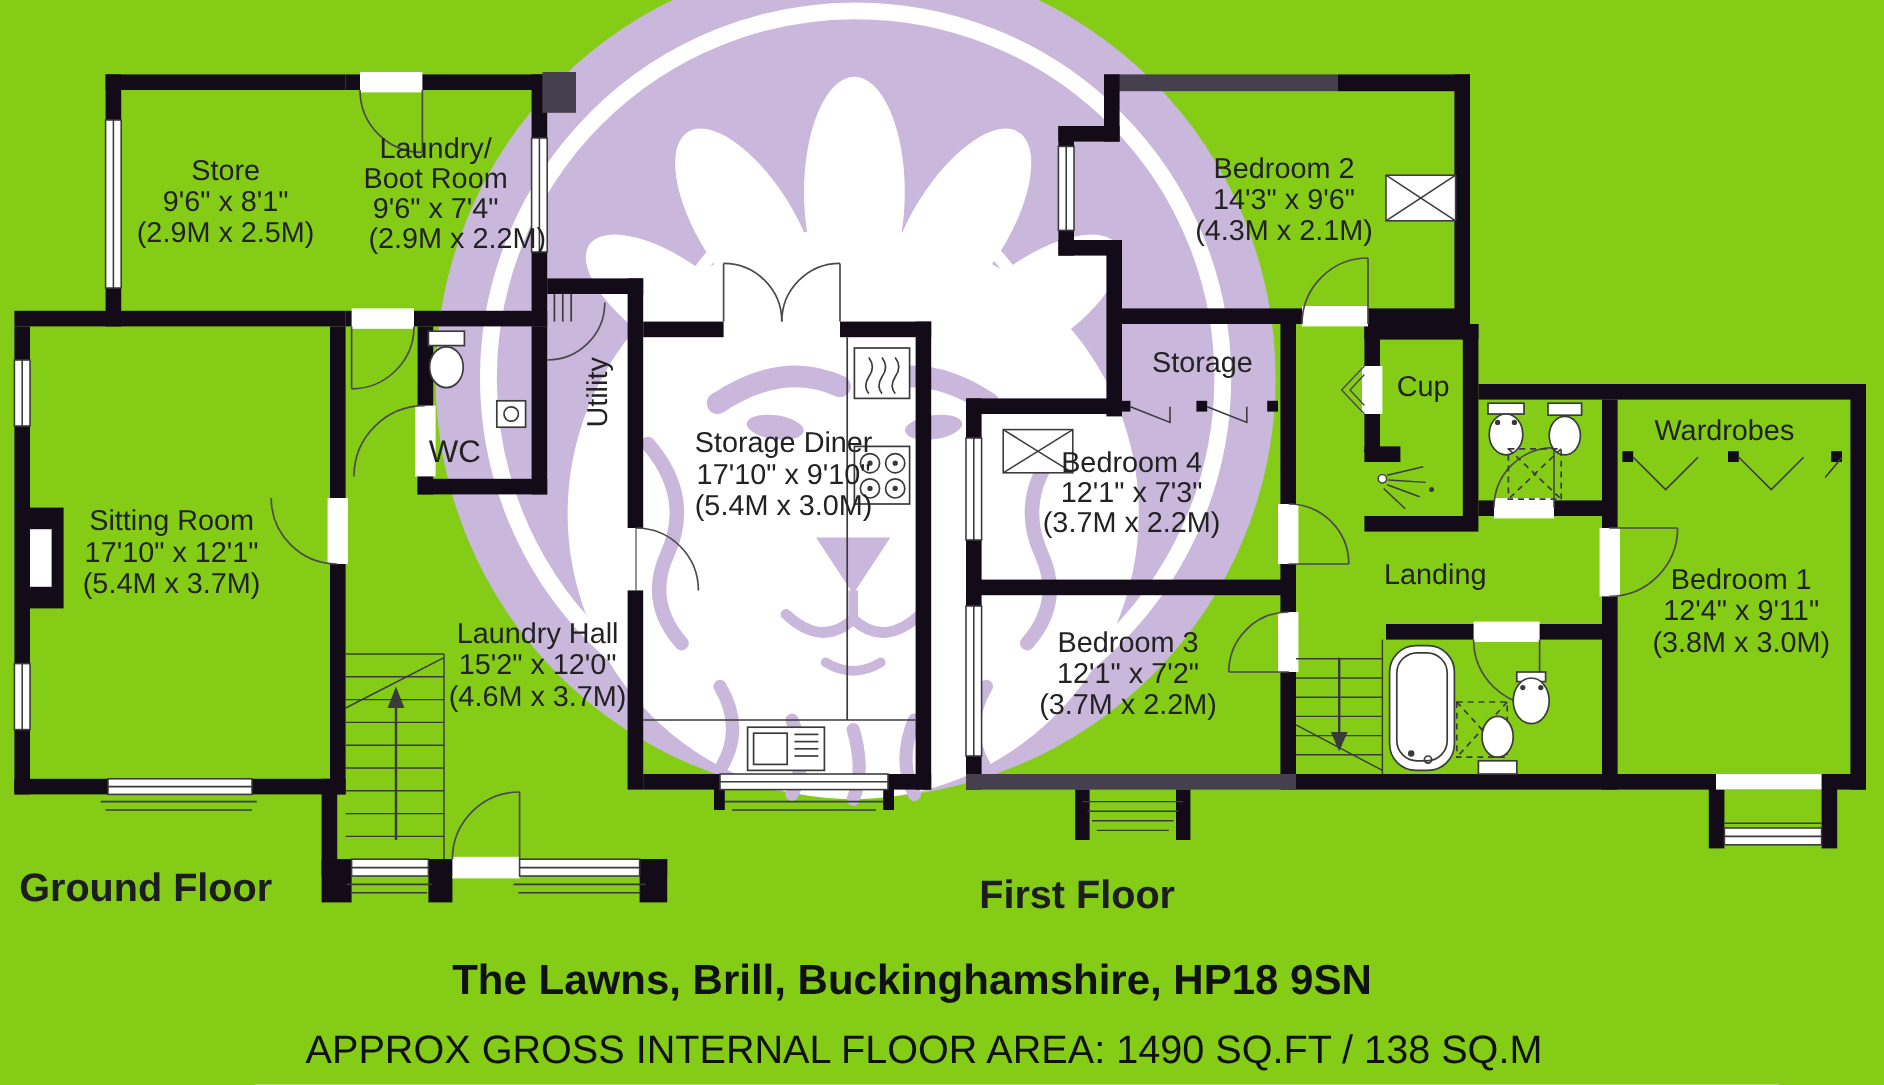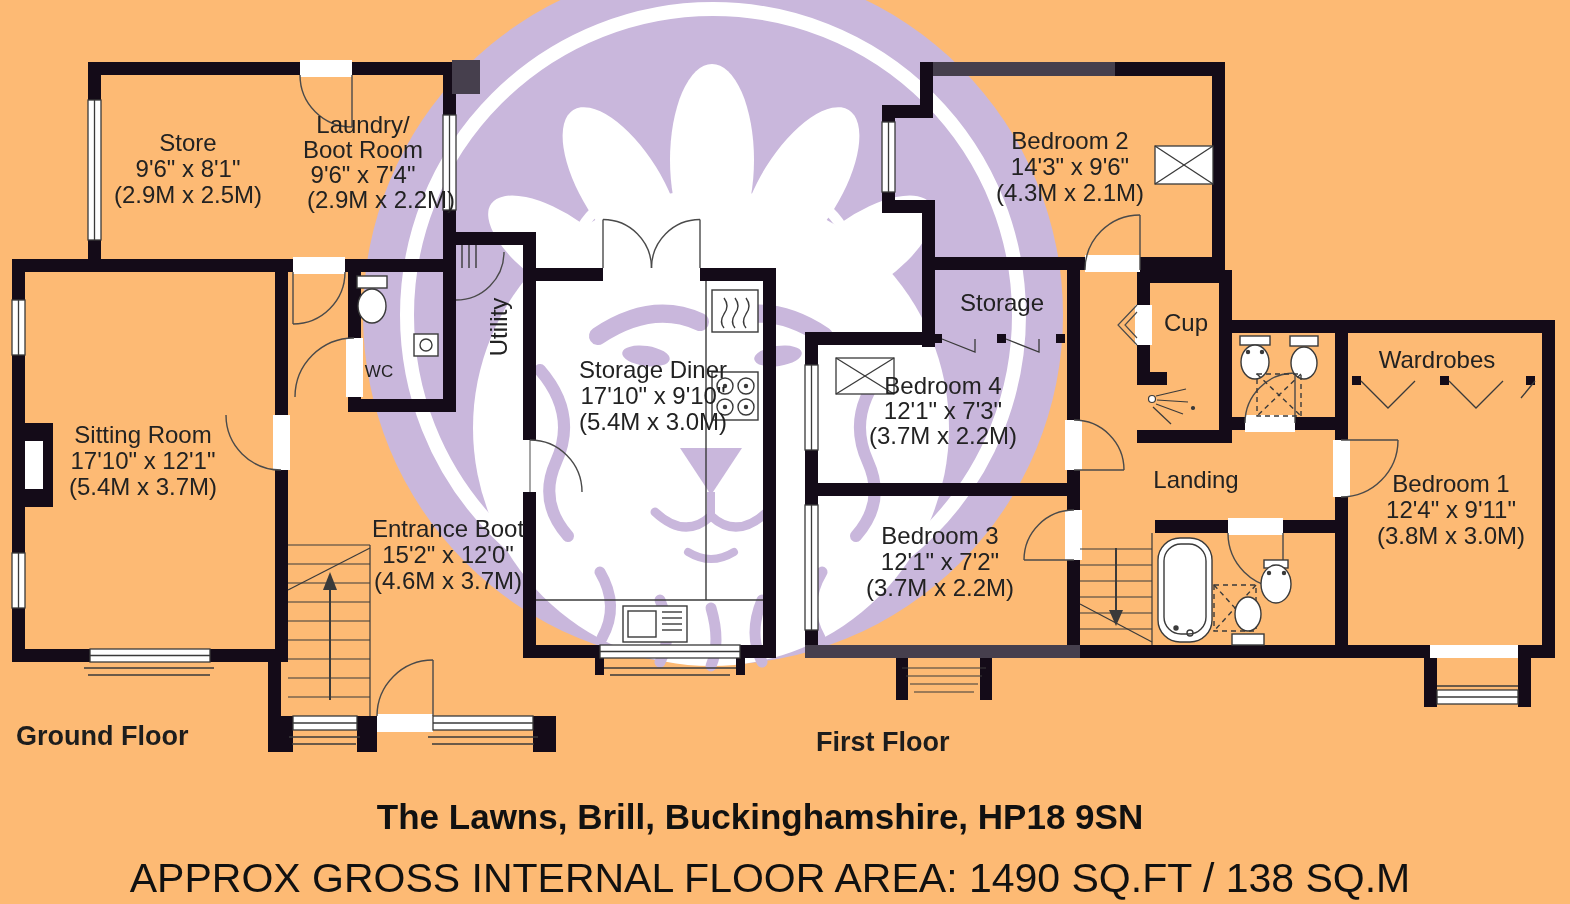--- a/index.html
+++ b/index.html
@@ -1,25 +1,25 @@
 <!DOCTYPE html>
 <html><head>
 <meta charset="utf-8">
 <style>
   html,body{margin:0;padding:0;background:#ffffff;}
-  #stage{position:relative;width:1570px;height:904px;background:#fdba74;overflow:hidden;
+  #stage{position:relative;width:1570px;height:904px;background:#84cc16;overflow:hidden;
          font-family:"Liberation Sans",sans-serif;}
   #plan-svg{position:absolute;left:0;top:0;}
   .lbl{position:absolute;transform:translateX(-50%);font-size:24px;color:#222222;
        white-space:nowrap;line-height:1;}
-  .lbl.big{font-size:17px;}
-  .lbl.floor{font-weight:bold;font-size:27px;transform:none;color:#1d1d1d;}
+  .lbl.big{font-size:26px;}
+  .lbl.floor{font-weight:bold;font-size:33px;transform:none;color:#1d1d1d;}
   .lbl.rot{transform:translate(-50%,-50%) rotate(-90deg);}
   .lbl.addr{font-weight:bold;font-size:35px;color:#111;}
-  .lbl.area{font-size:41px;color:#111;}
+  .lbl.area{font-size:33px;color:#111;}
 </style>
 </head>
 <body>
 
 <div id="stage">
 
 <svg id="plan-svg" width="1570" height="904" viewBox="0 0 1570 904">
 
   <g>
     <circle cx="713" cy="315" r="350" fill="#c9b7dc"></circle>
@@ -410,21 +410,21 @@
   <div class="lbl rot" style="left:499px;top:327px">Utility</div>
 
   <div class="lbl" style="left:143px;top:423px">Sitting Room</div>
   <div class="lbl" style="left:143px;top:449px">17'10" x 12'1"</div>
   <div class="lbl" style="left:143px;top:475px">(5.4M x 3.7M)</div>
 
   <div class="lbl" style="left:653px;top:358px">Storage Diner</div>
   <div class="lbl" style="left:653px;top:384px">17'10" x 9'10"</div>
   <div class="lbl" style="left:653px;top:410px">(5.4M x 3.0M)</div>
 
-  <div class="lbl" style="left:448px;top:517px">Entrance Boot</div>
+  <div class="lbl" style="left:448px;top:517px">Laundry Hall</div>
   <div class="lbl" style="left:448px;top:543px">15'2" x 12'0"</div>
   <div class="lbl" style="left:448px;top:569px">(4.6M x 3.7M)</div>
 
   <div class="lbl floor" style="left:16px;top:723px">Ground Floor</div>
 
   <div class="lbl" style="left:1070px;top:129px">Bedroom 2</div>
   <div class="lbl" style="left:1070px;top:155px">14'3" x 9'6"</div>
   <div class="lbl" style="left:1070px;top:181px">(4.3M x 2.1M)</div>
 
   <div class="lbl" style="left:1002px;top:291px">Storage</div>

